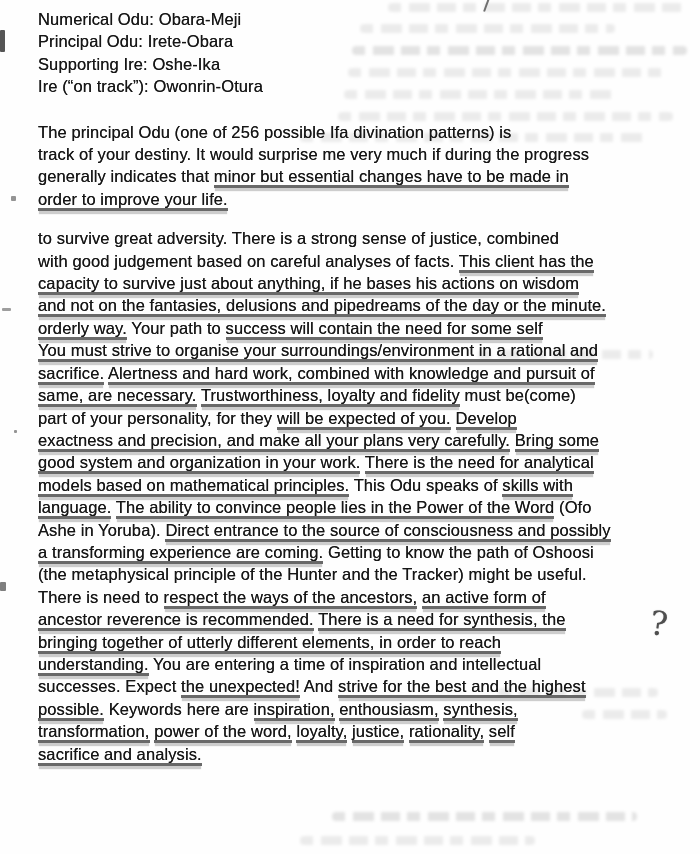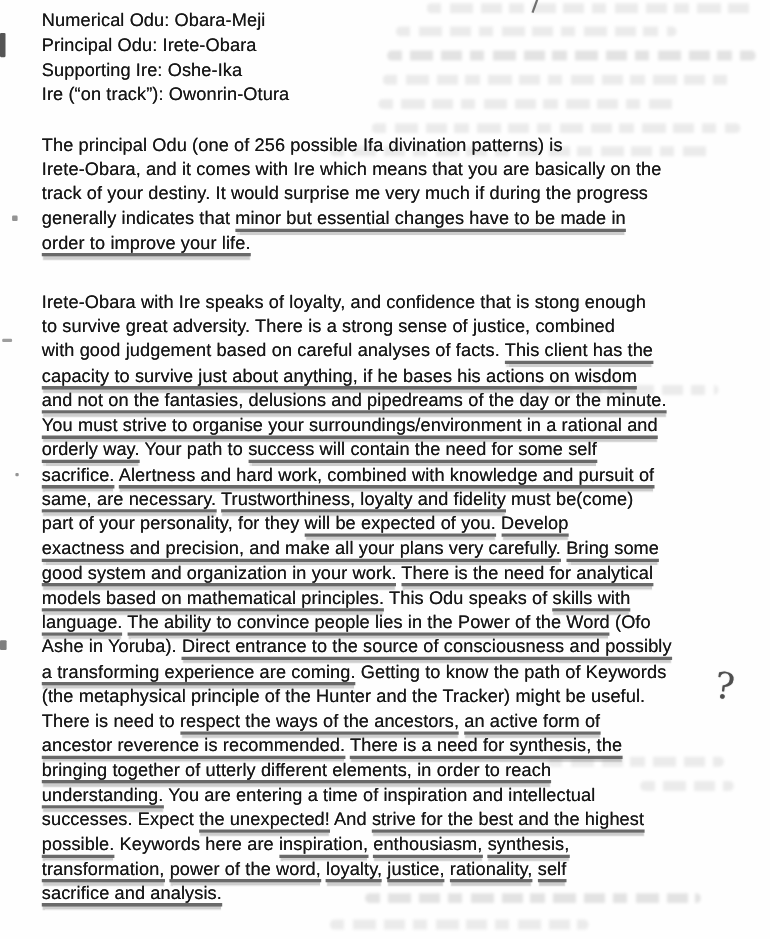--- a/index.html
+++ b/index.html
@@ -10,21 +10,21 @@
     overflow:hidden;
     font-family:"Liberation Sans", sans-serif;
     color:#161616;
   }
   .textcol{
     position:absolute;
     left:38px;top:8px;width:625px;
   }
   .block{margin:0;padding:0;}
   .block.header{margin-bottom:23px;}
-  .block.para1{margin-bottom:31px;}
+  .block.para1{margin-bottom:17px;}
   .line{
     white-space:pre;
     font-size:16.5px;
     line-height:22.4px;
     letter-spacing:0.1px;
     text-shadow:0 0 0.5px rgba(20,20,20,.85);
   }
   .seg{display:inline;}
   .seg.u{
     border-bottom:3px solid rgba(72,72,72,.82);
@@ -83,42 +83,40 @@
 
   <div class="textcol">
     <div class="block header">
         <div class="line"><span class="seg">Numerical Odu: Obara-Meji</span></div>
         <div class="line"><span class="seg">Principal Odu: Irete-Obara</span></div>
         <div class="line"><span class="seg">Supporting Ire: Oshe-Ika</span></div>
         <div class="line"><span class="seg">Ire (“on track”): Owonrin-Otura</span></div>
       </div>
     <div class="block para1">
         <div class="line"><span class="seg">The principal Odu (one of 256 possible Ifa divination patterns) is</span></div>
-        <div class="line"><span class="seg">Irete-Obara, and it comes with Ire which means that you are basically on the</span></div>
         <div class="line"><span class="seg">track of your destiny. It would surprise me very much if during the progress</span></div>
         <div class="line"><span class="seg">generally indicates that </span><span class="seg u">minor but essential changes have to be made in</span></div>
         <div class="line"><span class="seg u">order to improve your life.</span></div>
       </div>
     <div class="block para2">
-        <div class="line"><span class="seg">Irete-Obara with Ire speaks of loyalty, and confidence that is stong enough</span></div>
         <div class="line"><span class="seg">to survive great adversity. There is a strong sense of justice, combined</span></div>
         <div class="line"><span class="seg">with good judgement based on careful analyses of facts. </span><span class="seg u">This client has the</span></div>
         <div class="line"><span class="seg u">capacity to survive just about anything, if he bases his actions on wisdom</span></div>
         <div class="line"><span class="seg u">and not on the fantasies, delusions and pipedreams of the day or the minute.</span></div>
+        <div class="line"><span class="seg u">orderly way.</span><span class="seg"> Your path to </span><span class="seg u">success will contain the need for some self</span></div>
         <div class="line"><span class="seg u">You must strive to organise your surroundings/environment in a rational and</span></div>
-        <div class="line"><span class="seg u">orderly way.</span><span class="seg"> Your path to </span><span class="seg u">success will contain the need for some self</span></div>
         <div class="line"><span class="seg u">sacrifice.</span><span class="seg"> </span><span class="seg u">Alertness and hard work, combined with knowledge and pursuit of</span></div>
         <div class="line"><span class="seg u">same, are necessary.</span><span class="seg"> </span><span class="seg u">Trustworthiness, loyalty and fidelity</span><span class="seg"> must be(come)</span></div>
         <div class="line"><span class="seg">part of your personality, for they </span><span class="seg u">will be expected of you.</span><span class="seg"> </span><span class="seg u">Develop</span></div>
         <div class="line"><span class="seg u">exactness and precision, and make all your plans very carefully.</span><span class="seg"> </span><span class="seg u">Bring some</span></div>
         <div class="line"><span class="seg u">good system and organization in your work.</span><span class="seg"> </span><span class="seg u">There is the need for analytical</span></div>
         <div class="line"><span class="seg u">models based on mathematical principles.</span><span class="seg"> This Odu speaks of </span><span class="seg u">skills with</span></div>
         <div class="line"><span class="seg u">language.</span><span class="seg"> </span><span class="seg u">The ability to convince people lies in the Power of the Word</span><span class="seg"> (Ofo</span></div>
         <div class="line"><span class="seg">Ashe in Yoruba). </span><span class="seg u">Direct entrance to the source of consciousness and possibly</span></div>
-        <div class="line"><span class="seg u">a transforming experience are coming.</span><span class="seg"> Getting to know the path of Keywords</span></div>
+        <div class="line"><span class="seg u">a transforming experience are coming.</span><span class="seg"> Getting to know the path of Oshoosi</span></div>
         <div class="line"><span class="seg">(the metaphysical principle of the Hunter and the Tracker) might be useful.</span></div>
         <div class="line"><span class="seg">There is need to </span><span class="seg u">respect the ways of the ancestors,</span><span class="seg"> </span><span class="seg u">an active form of</span></div>
         <div class="line"><span class="seg u">ancestor reverence is recommended.</span><span class="seg"> </span><span class="seg u">There is a need for synthesis, the</span></div>
         <div class="line"><span class="seg u">bringing together of utterly different elements, in order to reach</span></div>
         <div class="line"><span class="seg u">understanding.</span><span class="seg"> You are entering a time of inspiration and intellectual</span></div>
         <div class="line"><span class="seg">successes. Expect </span><span class="seg u">the unexpected!</span><span class="seg"> And </span><span class="seg u">strive for the best and the highest</span></div>
         <div class="line"><span class="seg u">possible.</span><span class="seg"> Keywords here are </span><span class="seg u">inspiration,</span><span class="seg"> </span><span class="seg u">enthousiasm,</span><span class="seg"> </span><span class="seg u">synthesis,</span></div>
         <div class="line"><span class="seg u">transformation,</span><span class="seg"> </span><span class="seg u">power of the word,</span><span class="seg"> </span><span class="seg u">loyalty,</span><span class="seg"> </span><span class="seg u">justice,</span><span class="seg"> </span><span class="seg u">rationality,</span><span class="seg"> </span><span class="seg u">self</span></div>
         <div class="line"><span class="seg u">sacrifice and analysis.</span></div>
       </div>

